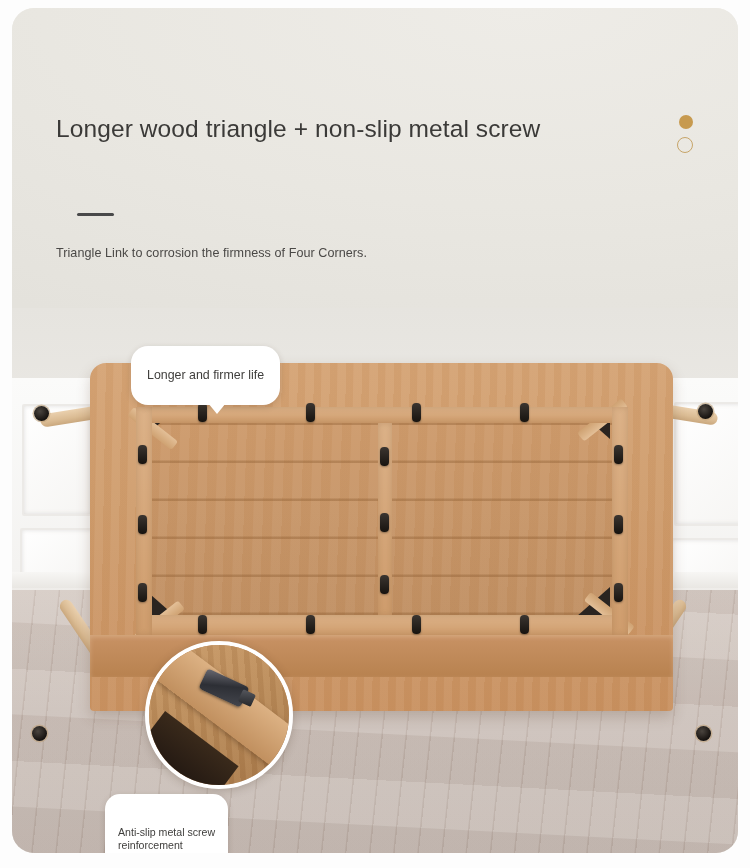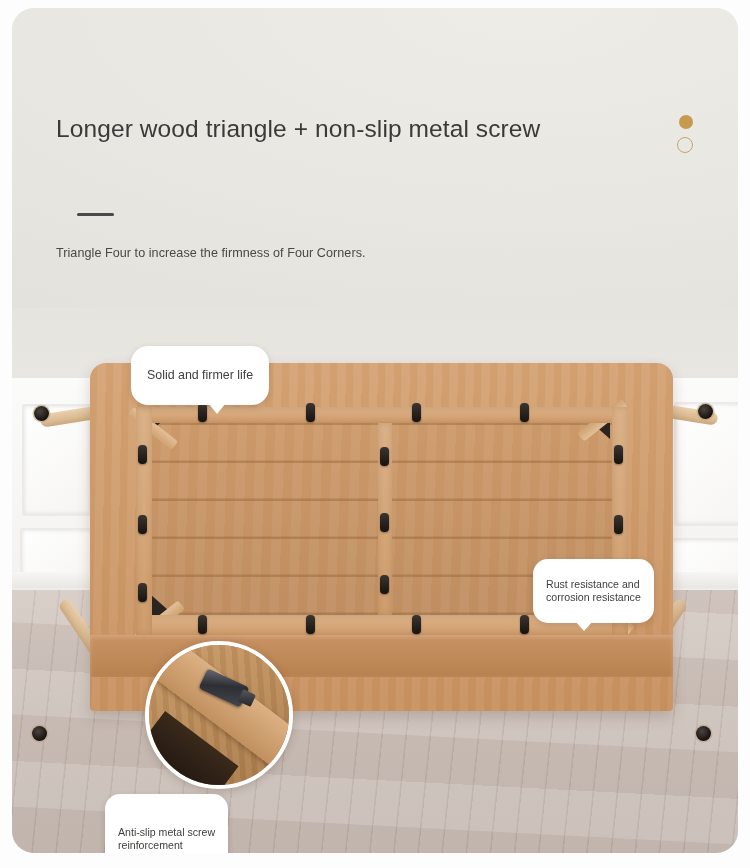--- a/index.html
+++ b/index.html
@@ -244,21 +244,21 @@
 </style>
 </head>
 <body>
 
 <div class="page">
   <div class="card">
 
     <div class="headerband">
       <div class="headline">Longer wood triangle + non-slip metal screw</div>
       <div class="rule"></div>
-      <div class="subline">Triangle Four to increase the firmness of Four Corners.</div>
+      <div class="subline">Triangle Link to corrosion the firmness of Four Corners.</div>
       <div class="dot-filled"></div>
       <div class="dot-ring"></div>
     </div>
 
     <div class="photo">
 
       <div class="wall"></div>
 
       <div class="wainscot left">
         <div class="panel p1"></div>
@@ -332,29 +332,24 @@
 
     <div class="inset">
       <div class="inset-img">
         <div class="inset-brace"></div>
         <div class="inset-gap"></div>
         <div class="inset-screw"></div>
       </div>
     </div>
 
     <div class="callout" id="callout-longer">
-      <span>Solid and firmer life</span>
+      <span>Longer and firmer life</span>
       <span class="tail"></span>
     </div>
 
-    <div class="callout" id="callout-rust">
-      <span>Rust resistance and
-corrosion resistance</span>
-      <span class="tail"></span>
-    </div>
 
     <div class="callout" id="callout-screw">
       <span>Anti-slip metal screw
 reinforcement</span>
       
     </div>
 
   </div>
 </div>
 

